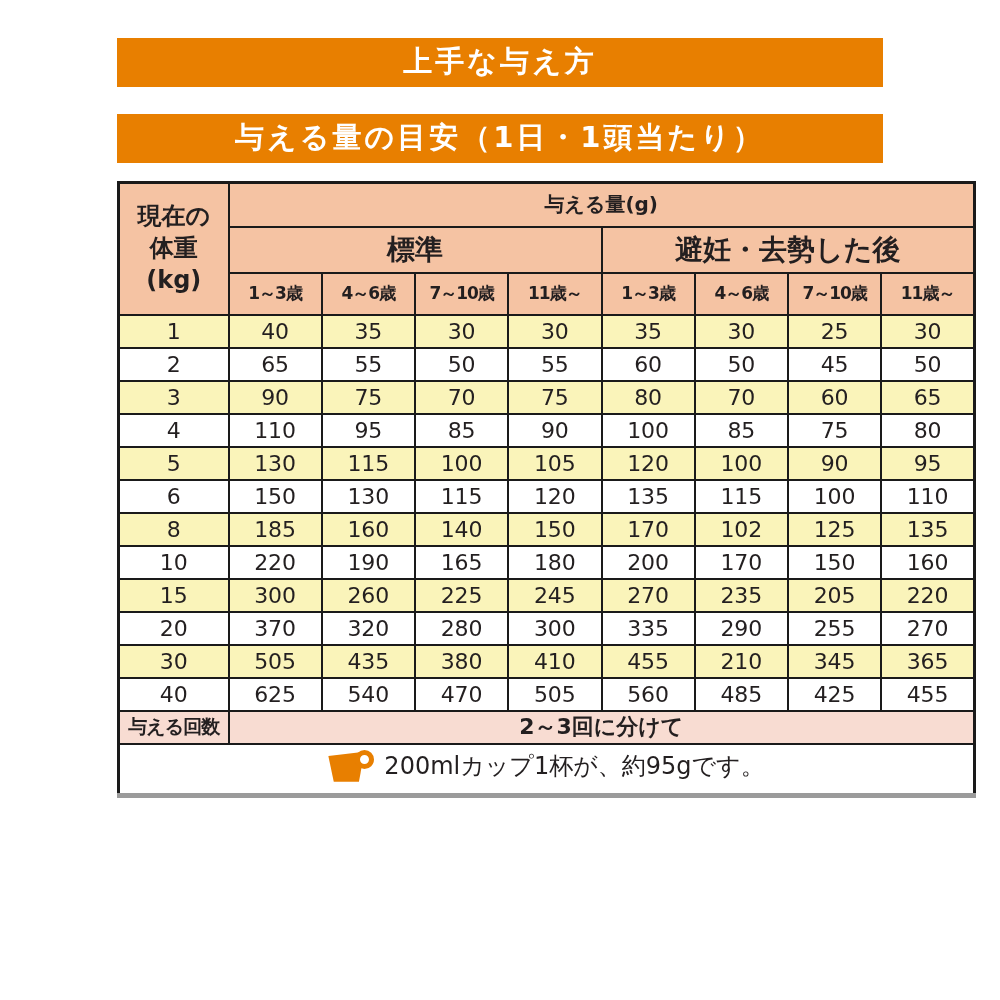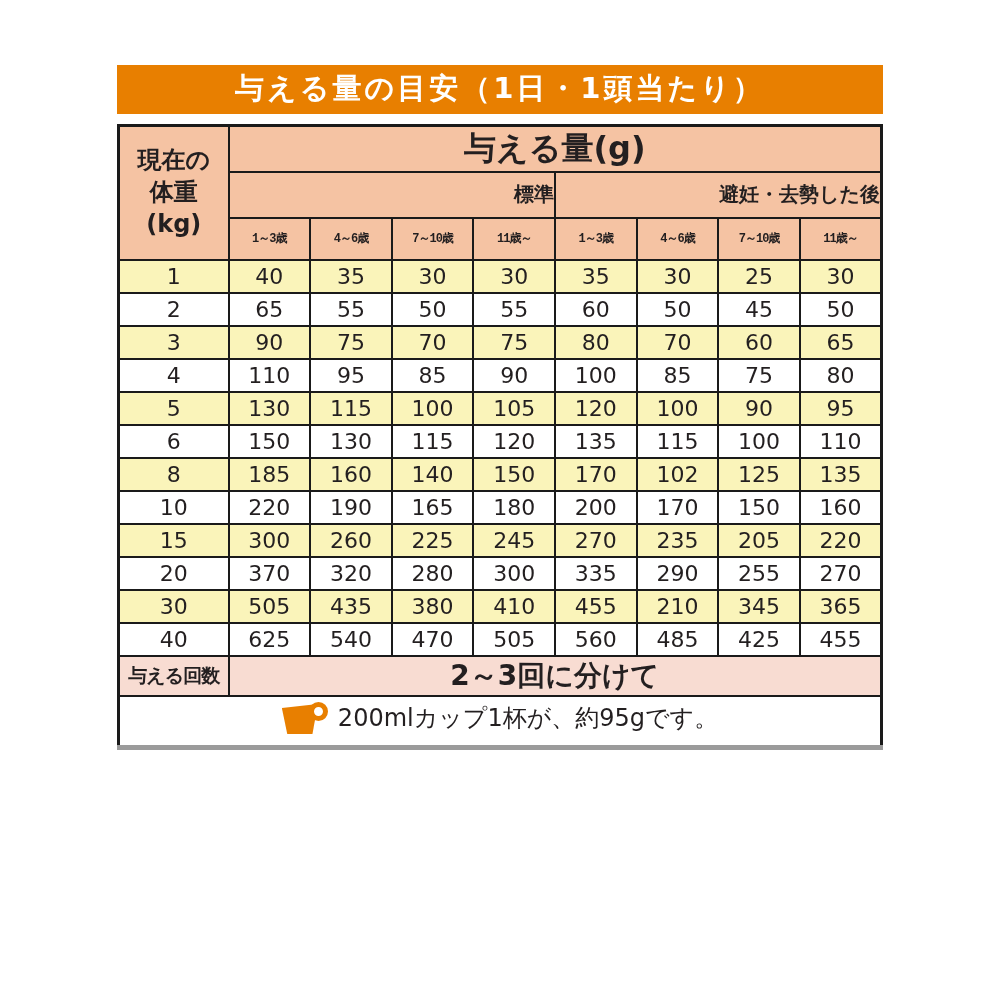--- a/index.html
+++ b/index.html
@@ -14,55 +14,56 @@
     background:#e87f00;color:#ffffff;
     font-size:29px;font-weight:bold;text-align:center;
     letter-spacing:3px;padding:8px 0 9px;line-height:1.1;
   }
   .para{
     margin:11px 0 0;font-size:19px;font-weight:bold;line-height:28px;
     text-align:justify;letter-spacing:0px;color:#231f20;
   }
   .banner2{margin-top:27px;}
   table{
-    margin-top:10px;width:766px;border-collapse:collapse;table-layout:fixed;
+    margin-top:18px;width:859px;border-collapse:collapse;table-layout:fixed;
     border:3px solid #1a1a1a;border-bottom:5px solid #9b9b9b;
   }
   col.c0{width:110px;}
   th,td{
     border:2px solid #1a1a1a;text-align:center;vertical-align:middle;
     padding:0;overflow:hidden;white-space:nowrap;
   }
   thead th{background:#f5c3a3;font-weight:bold;}
-  .amount-h{font-size:32px;height:42px;}
-  .group-h{font-size:20px;height:44px;text-align:right;}
-  .age-h{font-size:12px;height:40px;letter-spacing:-1px;font-family:Liberation Mono, monospace;}
+  .amount-h{font-size:20px;height:42px;}
+  .group-h{font-size:28px;height:44px;}
+  .age-h{font-size:17px;height:40px;letter-spacing:-1px;}
   .weight-h{font-size:24px;line-height:1.32;}
   tbody td{font-size:22px;font-weight:500;height:31px;background:#ffffff;}
   tr.alt td{background:#faf4ba;}
   .freq-row td{background:#f8dcd2;}
   .freq-label{font-size:19px;font-weight:bold;letter-spacing:-1px;}
-  .freq-value{font-size:28px;font-weight:600;}
+  .freq-value{font-size:22px;font-weight:600;}
   .cup-row td{height:48px;background:#ffffff;font-size:24px;font-weight:500;}
   .cup-wrap{display:inline-flex;align-items:center;gap:10px;}
   .cup{position:relative;display:inline-block;width:46px;height:32px;}
   .cup-body{
     position:absolute;left:0;top:2px;width:36px;height:30px;background:#e87f00;
     clip-path:polygon(0% 14%, 100% 0%, 85% 100%, 15% 100%);
   }
   .cup-handle{
     position:absolute;right:0;top:0;width:9px;height:9px;
     border:5px solid #e87f00;border-radius:50%;background:#ffffff;
   }
 </style>
 </head>
 <body>
 
 <div class="content">
 
+  <div class="banner">上手な与え方</div>
 
 
   <div class="banner banner2">与える量の目安（1日・1頭当たり）</div>
 
   <table>
     <colgroup>
       <col class="c0">
         <col>
         <col>
         <col>

